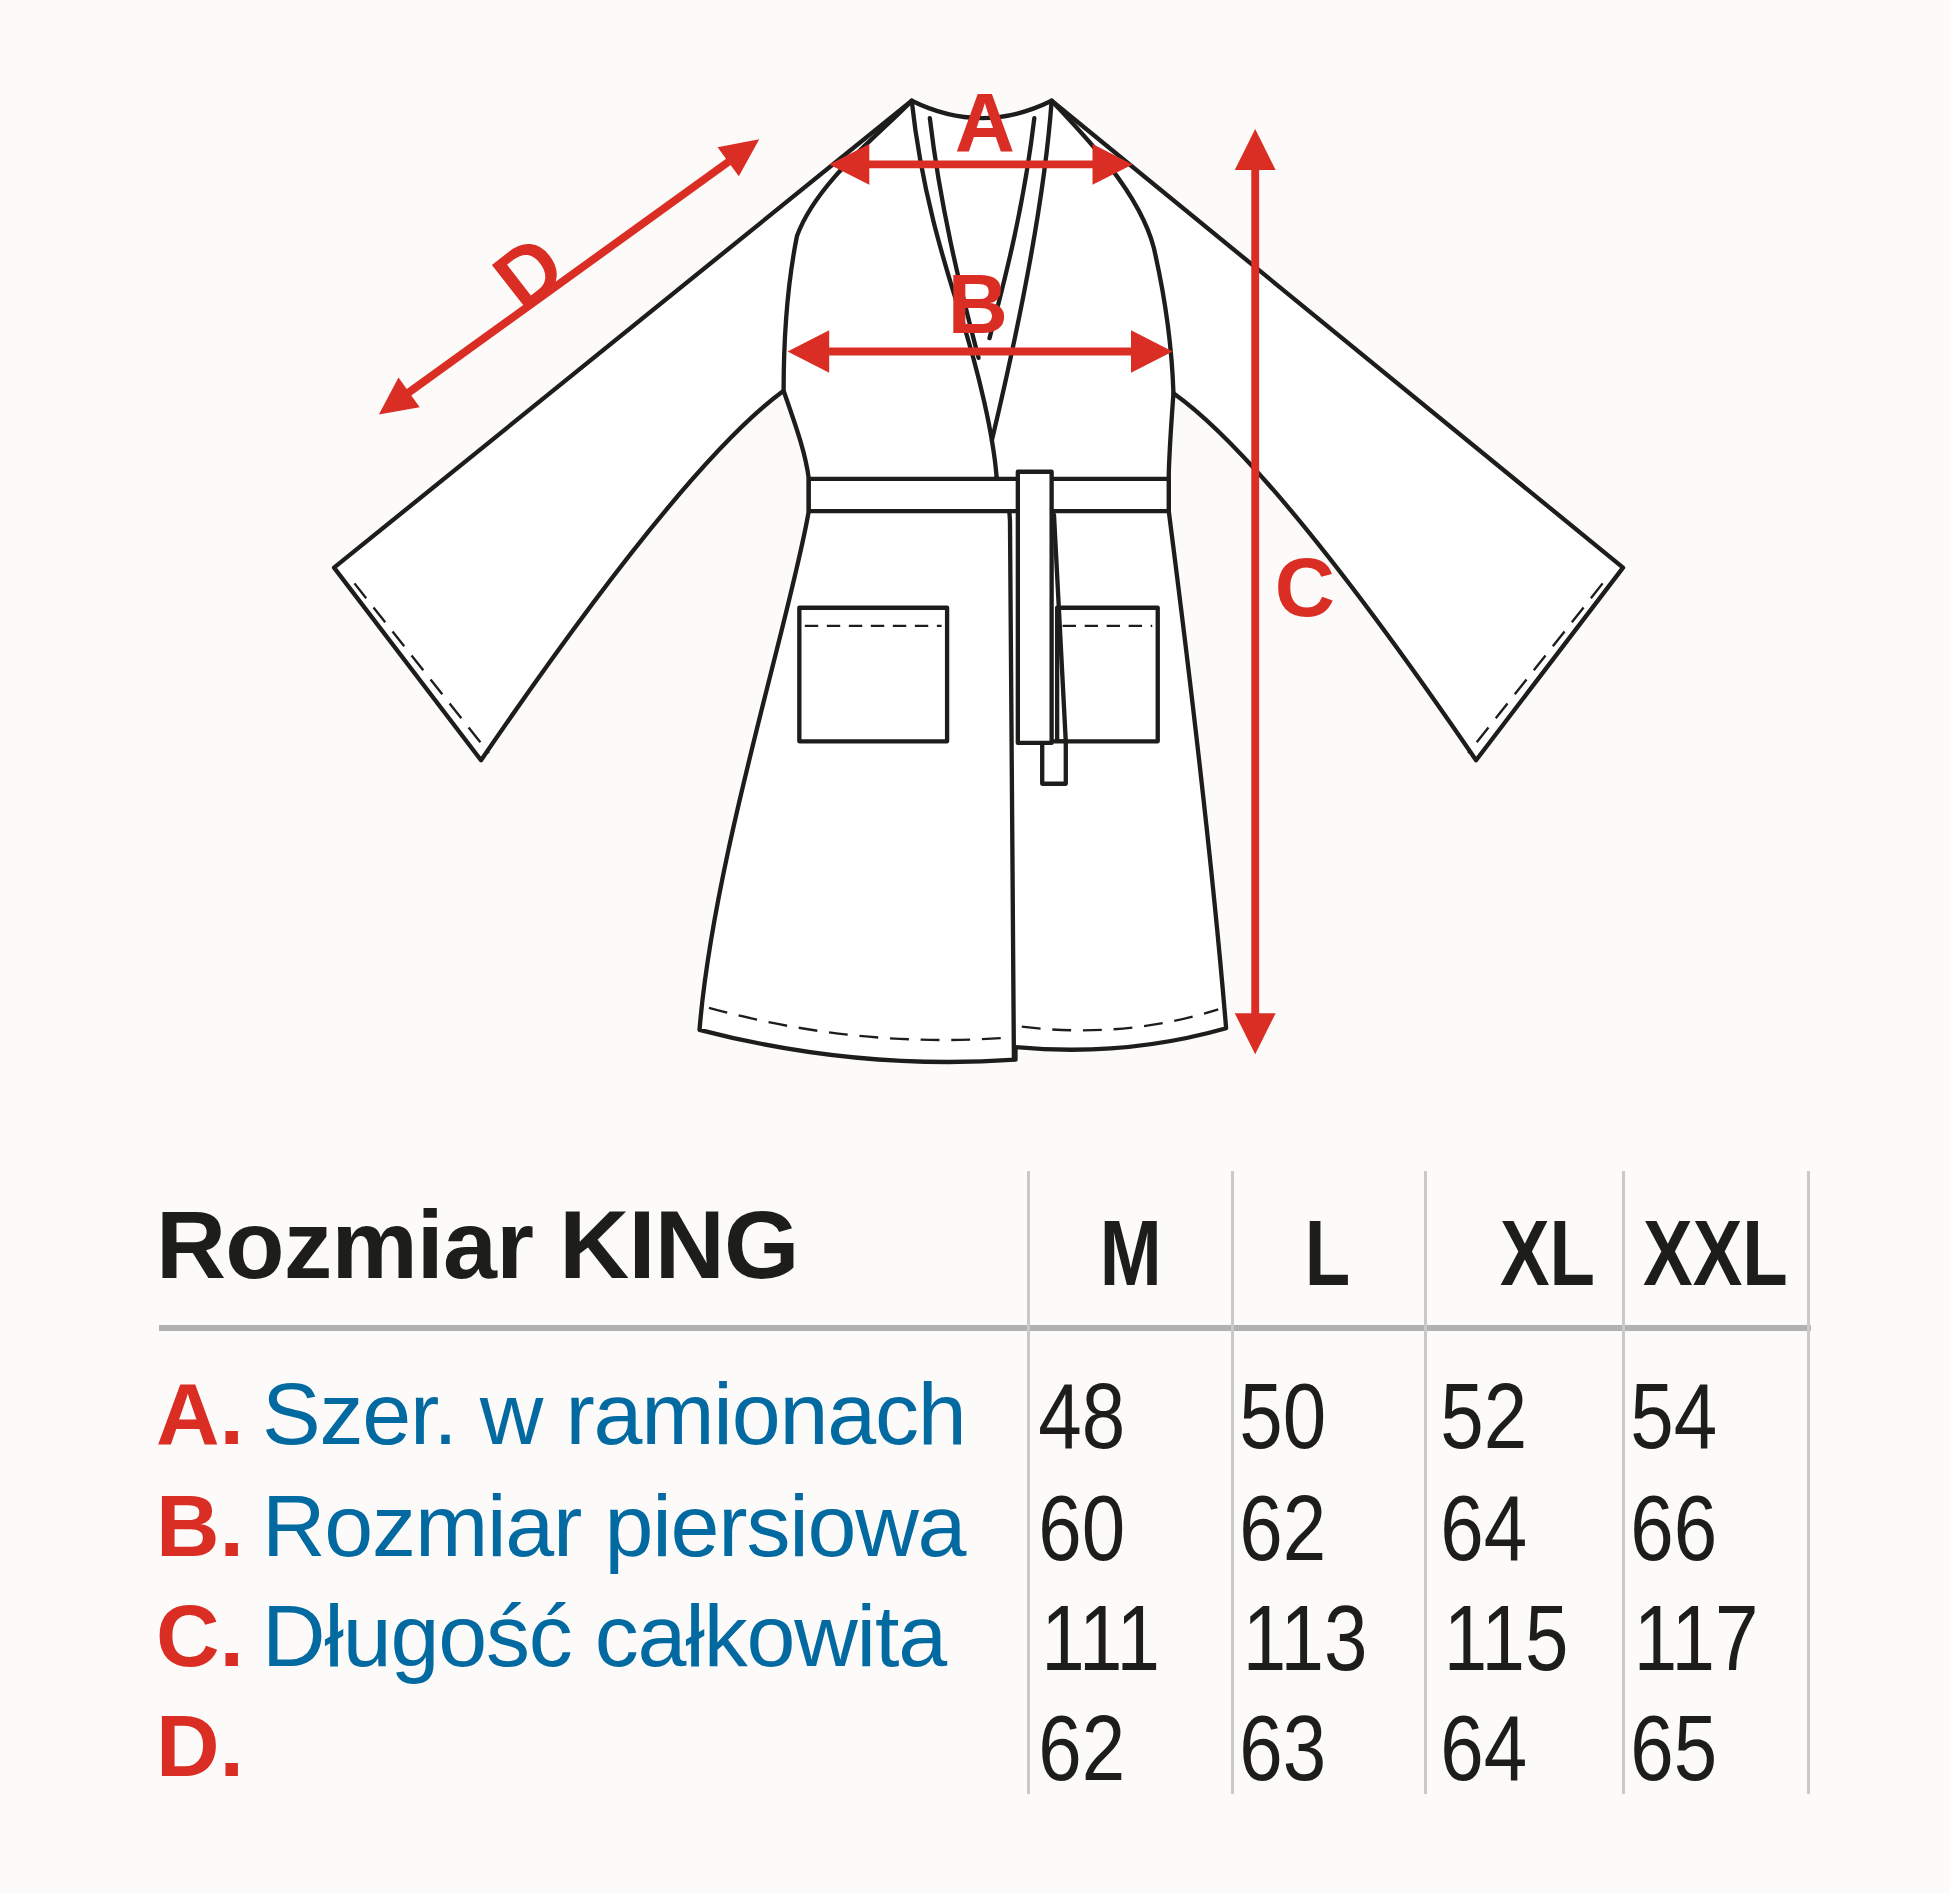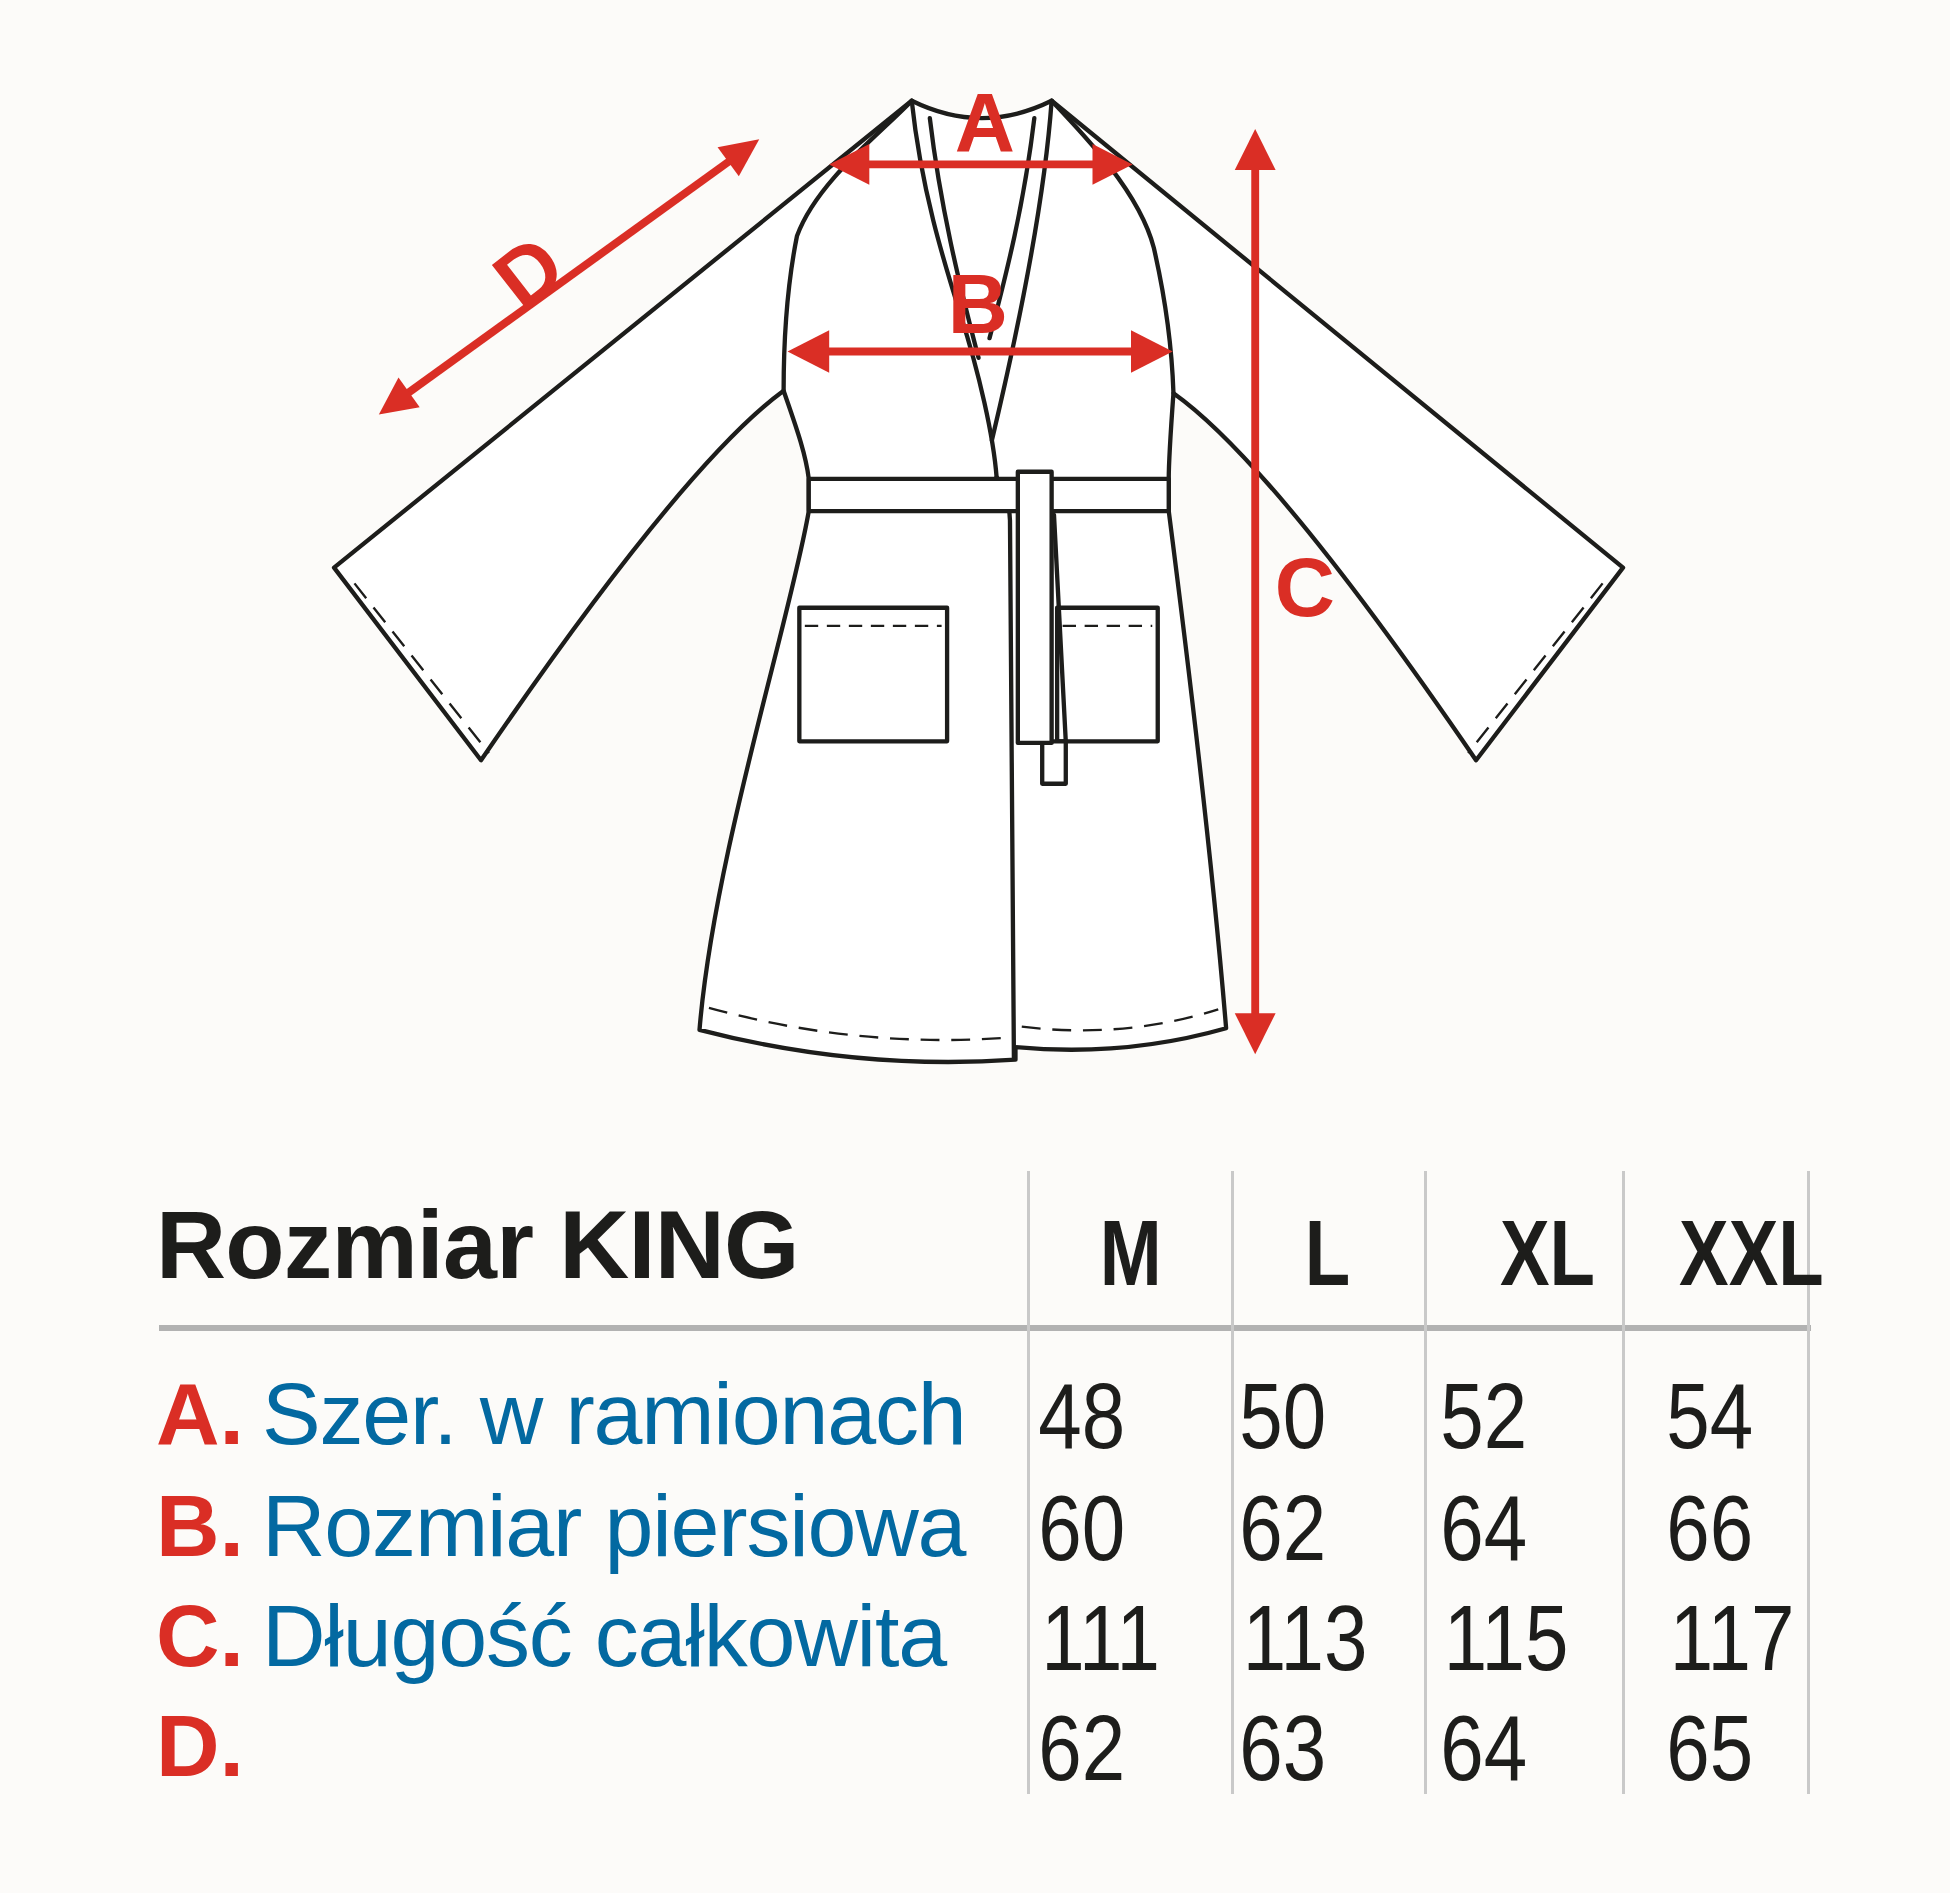--- a/index.html
+++ b/index.html
@@ -25,21 +25,21 @@
     background:#b2b2b2;
   }
   .vline{position:absolute;top:1171px;height:623px;width:3.1px;background:#c9c9c9;}
   .v0{left:1027px;} .v1{left:1231px;} .v2{left:1424px;} .v3{left:1622px;} .v4{left:1807px;}
 
   .sizecell{position:absolute;top:1200px;text-align:center;color:#1d1d1b;}
   .sizecell span{display:inline-block;font-size:93px;font-weight:700;transform:scaleX(0.80);transform-origin:center;}
   .numcell{position:absolute;text-align:left;color:#1d1d1b;}
   .numcell span{display:inline-block;font-size:93px;font-weight:400;transform:scaleX(0.84);transform-origin:center;line-height:1;}
   .colM{left:1030px;width:201px;} .colL{left:1231px;width:193px;}
-  .colXL{left:1424px;width:231px;margin-left:8px;} .colXXL{left:1622px;width:186px;padding-left:36px;}
+  .colXL{left:1424px;width:231px;margin-left:8px;} .colXXL{left:1622px;width:186px;}
 
   .rowA{top:1370px;} .rowB{top:1482px;} .rowC{top:1592px;} .rowD{top:1702px;}
   .prefix{left:156px;font-size:88px;font-weight:700;color:#da2e25;}
   .rowlabel{left:262px;font-size:88px;font-weight:400;color:#0369a1;letter-spacing:-1.2px;}
 
   
   .ln{fill:none;stroke:#1d1d1b;stroke-width:5.5;stroke-linecap:round;stroke-linejoin:round;}
   .fillw{fill:#ffffff;}
   .stitch{fill:none;stroke:#1d1d1b;stroke-width:3;stroke-dasharray:24 15;}
   .stitch2{fill:none;stroke:#1d1d1b;stroke-width:3;stroke-dasharray:17 11;}

